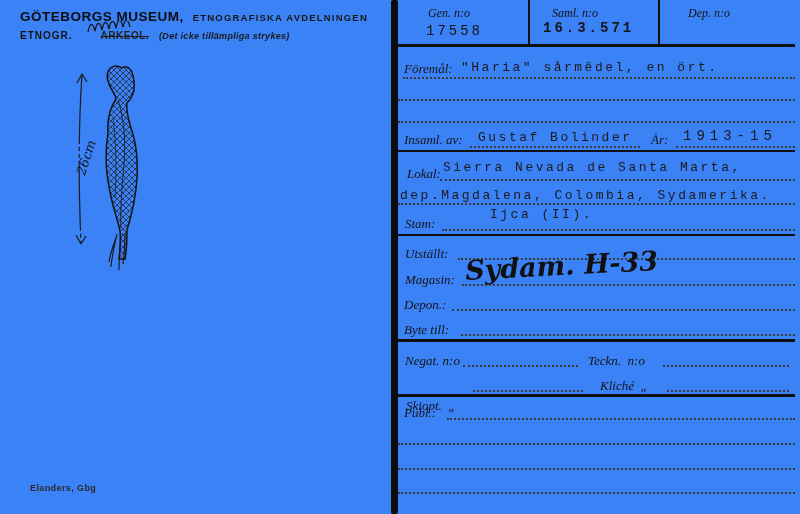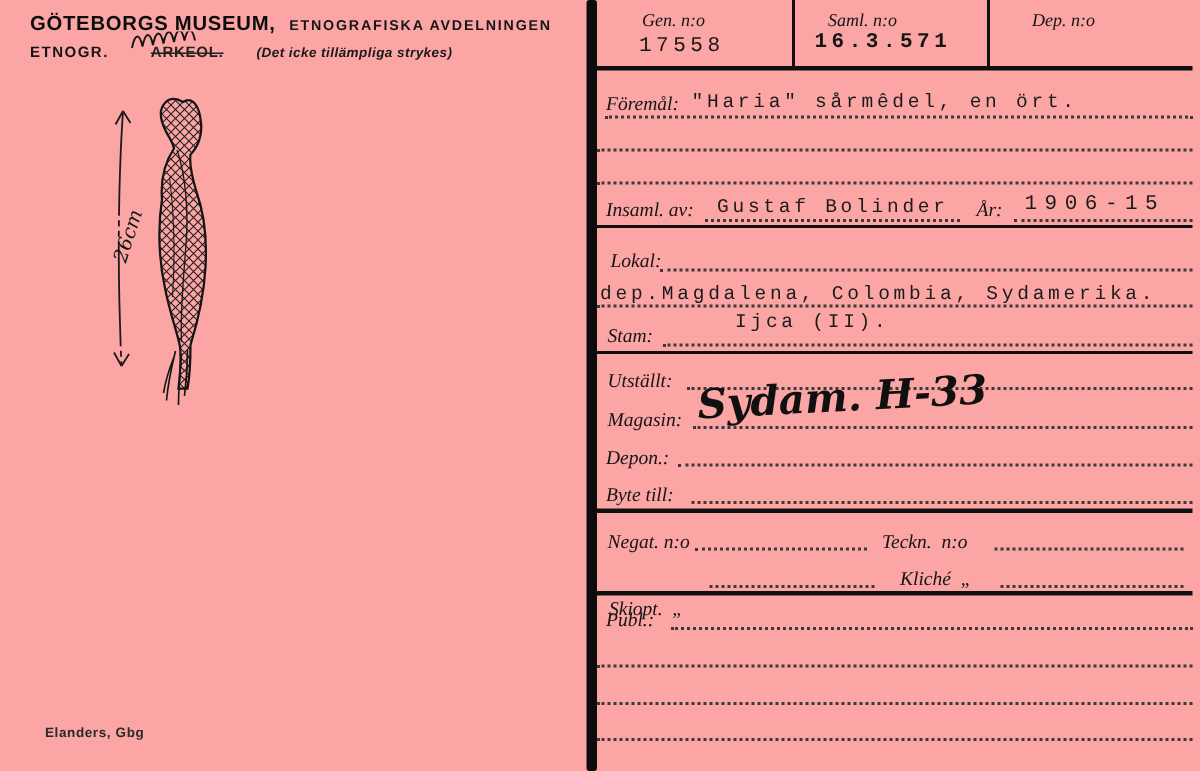--- a/index.html
+++ b/index.html
@@ -1,17 +1,17 @@
 <!DOCTYPE html>
 <html><head>
 <meta charset="utf-8">
 <style>
   html,body{margin:0;padding:0;background:#e8e8e8;}
   .page{
-    position:relative;width:800px;height:514px;background:#fca5a5;
+    position:relative;width:800px;height:514px;background:#3b82f6;
     overflow:hidden;font-family:"Liberation Serif",serif;color:#111;
   }
   .abs{position:absolute;}
   
   .org-main{font-family:"Liberation Sans",sans-serif;font-weight:bold;font-size:13.5px;letter-spacing:.5px;color:#0d0d0d;}
   .org-sub{font-family:"Liberation Sans",sans-serif;font-weight:bold;font-size:9.5px;letter-spacing:1.2px;color:#161616;}
   .dept{font-family:"Liberation Sans",sans-serif;font-weight:bold;font-size:10px;letter-spacing:1px;color:#141414;}
   .struck{font-family:"Liberation Sans",sans-serif;font-weight:bold;font-size:10px;letter-spacing:.5px;color:#222;text-decoration:line-through;position:relative;}
   .strike-note{font-family:"Liberation Sans",sans-serif;font-weight:bold;font-style:italic;font-size:9px;letter-spacing:.3px;color:#1a1a1a;}
   .printer{font-family:"Liberation Sans",sans-serif;font-weight:bold;font-size:9px;letter-spacing:.4px;color:#2a2a2a;}
@@ -36,21 +36,21 @@
   <div class="abs" style="left:20px;top:7px;white-space:nowrap;">
     <span class="org-main">GÖTEBORGS MUSEUM,</span>
     <span class="org-sub" style="margin-left:5px;">ETNOGRAFISKA AVDELNINGEN</span>
   </div>
   <div class="abs" style="left:20px;top:25px;white-space:nowrap;">
     <span class="dept">ETNOGR.</span>
     <span class="struck" style="margin-left:24px;margin-top:20px;">ARKEOL.</span>
     <svg class="abs" style="left:66px;top:-4px;" width="52" height="14" viewBox="0 0 52 14">
       <path d="M2,11 c2,-10 5,-10 7,-1 c2,-10 5,-10 7,-1 c2,-10 5,-10 7,-1 c2,-10 5,-10 7,-1 c2,-10 5,-10 7,-1 c2,-9 5,-9 7,0" fill="none" stroke="#151515" stroke-width="1.3"></path>
     </svg>
-    <span class="strike-note" style="margin-left:18px;">(Det icke tillämpliga strykes)</span>
+    <span class="strike-note" style="margin-left:6px;">(Det icke tillämpliga strykes)</span>
   </div>
 
   <div class="abs" style="left:60px;top:58px;width:135px;height:215px;">
     <svg width="135" height="215" viewBox="0 0 135 215">
       <defs>
         <pattern id="xh" width="6" height="6" patternUnits="userSpaceOnUse">
           <path d="M0,6 L6,0 M0,0 L6,6" stroke="#1c1c1c" stroke-width="0.7"></path>
         </pattern>
       </defs>
 
@@ -89,25 +89,26 @@
   <span class="abs lbl" style="left:404px;top:61px;text-align:right;">Föremål:</span>
   <span class="abs typed" style="left:461px;top:60px;">"Haria" sårmêdel, en ört.</span>
   <div class="abs dotted" style="left:403px;top:77px;width:392px;"></div>
   <div class="abs dotted" style="left:398px;top:99px;width:397px;"></div>
   <div class="abs dotted" style="left:398px;top:121px;width:397px;"></div>
 
   <span class="abs lbl" style="left:404px;top:132px;">Insaml. av:</span>
   <span class="abs typed" style="left:478px;top:130px;">Gustaf Bolinder</span>
   <div class="abs dotted" style="left:470px;top:146px;width:170px;"></div>
   <span class="abs lbl" style="left:651px;top:132px;">År:</span>
-  <span class="abs typed" style="left:683px;top:128px;font-size:14px;letter-spacing:5px;">1906-15</span>
+  <span class="abs typed" style="left:683px;top:128px;font-size:14px;letter-spacing:5px;">1913-15</span>
   <div class="abs dotted" style="left:676px;top:146px;width:119px;"></div>
   <div class="abs solid" style="left:398px;top:150px;width:397px;height:2px;"></div>
 
   <span class="abs lbl" style="left:407px;top:166px;">Lokal:</span>
+  <span class="abs typed" style="left:443px;top:160px;">Sierra Nevada de Santa Marta,</span>
   <div class="abs dotted" style="left:440px;top:179px;width:355px;"></div>
   <span class="abs typed" style="left:400px;top:188px;">dep.Magdalena, Colombia, Sydamerika.</span>
   <div class="abs dotted" style="left:398px;top:203px;width:397px;"></div>
 
   <span class="abs typed" style="left:490px;top:207px;">Ijca (II).</span>
   <span class="abs lbl" style="left:405px;top:216px;">Stam:</span>
   <div class="abs dotted" style="left:442px;top:229px;width:353px;"></div>
   <div class="abs solid" style="left:398px;top:234px;width:397px;height:2px;"></div>
 
   <span class="abs lbl" style="left:405px;top:246px;">Utställt:</span>

